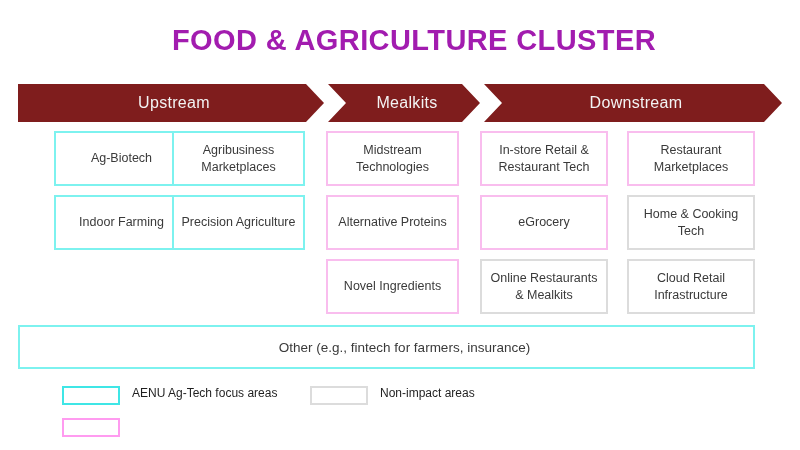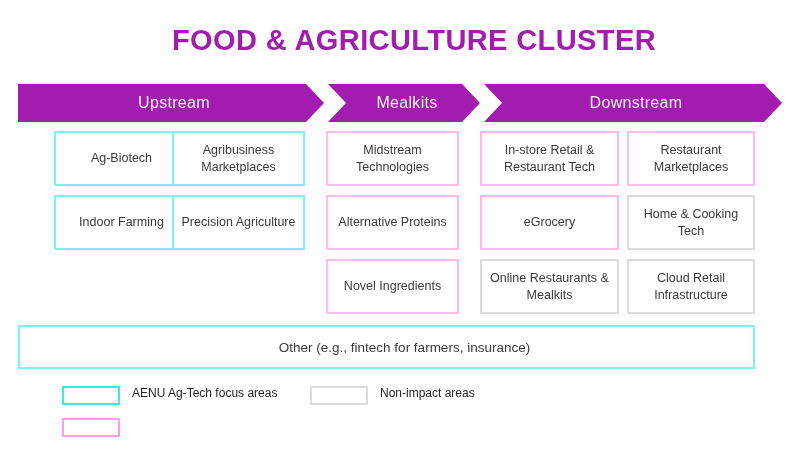--- a/index.html
+++ b/index.html
@@ -35,21 +35,21 @@
     position: absolute;
     top: 84px;
     left: 18px;
     width: 764px;
     height: 38px;
   }
   .arrow {
     position: absolute;
     top: 0;
     height: 38px;
-    background: #a21caf;
+    background: #7f1d1d;
     color: #f3f3f3;
     font-size: 16px;
     letter-spacing: 0.3px;
     display: flex;
     align-items: center;
     justify-content: center;
     -webkit-clip-path: polygon(0 0, calc(100% - 18px) 0, 100% 50%, calc(100% - 18px) 100%, 0 100%, 0 100%);
     clip-path: polygon(0 0, calc(100% - 18px) 0, 100% 50%, calc(100% - 18px) 100%, 0 100%, 0 100%);
   }
   .arrow.notch {
@@ -79,21 +79,21 @@
     padding: 2px 6px;
   }
   .box.cyan { border-color: #7df2ef; }
   .box.pink { border-color: #f9bdee; }
   .box.gray { border-color: #dcdcdc; }
 
   
   .c1 { left: 18px;  width: 135px; margin-left: 36px; }
   .c2 { left: 172px; width: 133px; }
   .c3 { left: 326px; width: 133px; }
-  .c4 { left: 480px; width: 139px; }
+  .c4 { left: 480px; width: 128px; }
   .c5 { left: 627px; width: 128px; }
 
   
   .r1 { top: 0px;   height: 55px; }
   .r2 { top: 64px;  height: 55px; }
   .r3 { top: 128px; height: 55px; }
 
   
   .other-bar {
     position: absolute;

